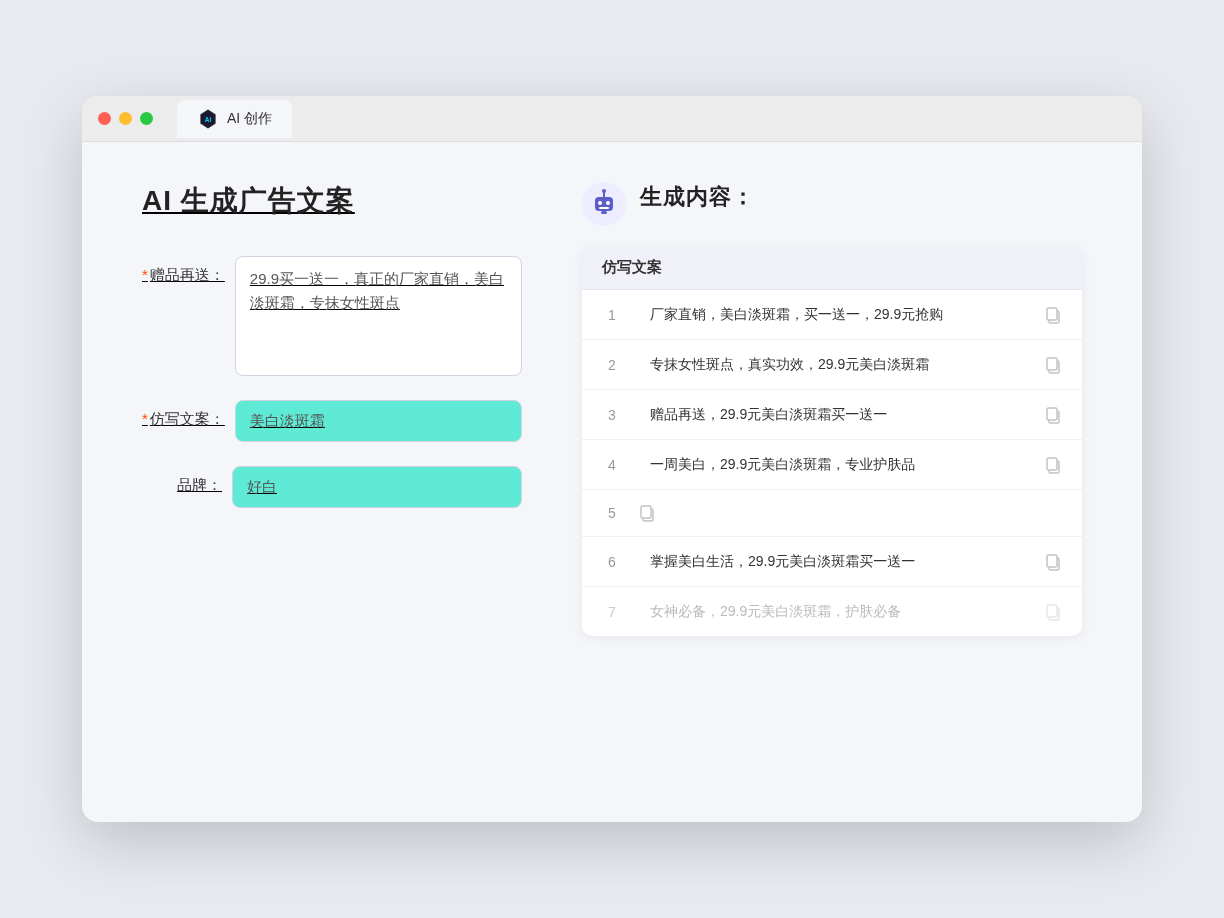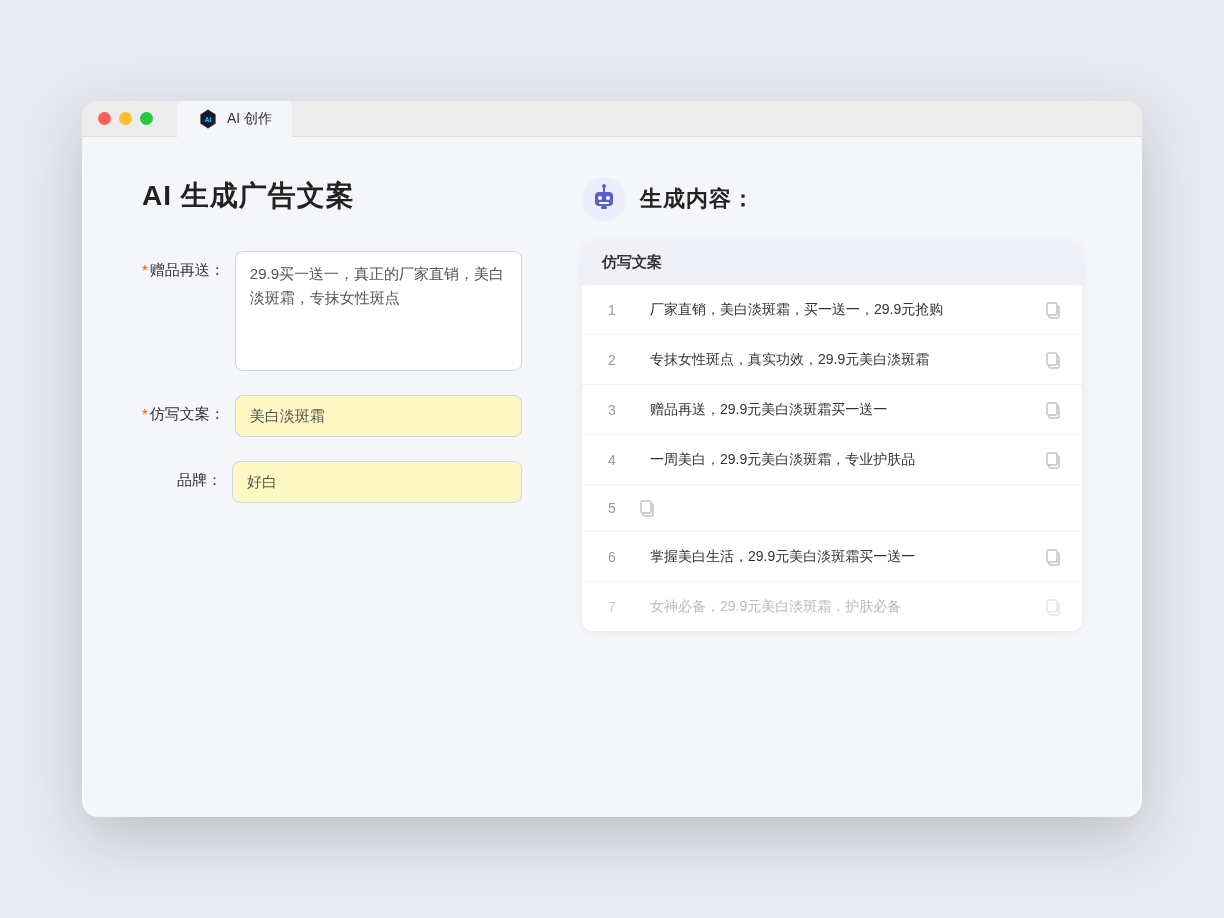--- a/index.html
+++ b/index.html
@@ -15,21 +15,21 @@
     .browser-window {
       width: 1060px;
       background: #f5f6fa;
       border-radius: 16px;
       box-shadow: 0 20px 60px rgba(0,0,0,0.18);
       overflow: hidden;
     }
 
     .browser-titlebar {
       background: #ececec;
-      height: 36px;
+      height: 46px;
       display: flex;
       align-items: center;
       padding: 0 16px;
       gap: 14px;
       border-bottom: 1px solid #ddd;
     }
 
     .traffic-lights {
       display: flex;
       gap: 8px;
@@ -63,20 +63,21 @@
     .browser-content {
       padding: 40px 60px;
       display: flex;
       gap: 60px;
       min-height: 680px;
     }
 
     
     .left-panel {
       flex: 0 0 380px;
+      text-decoration: underline;
     }
 
     .page-title {
       font-size: 28px;
       font-weight: 700;
       color: #222;
       margin-bottom: 36px;
       letter-spacing: 1px;
     }
 
@@ -116,21 +117,21 @@
       height: 120px;
     }
 
     .form-input {
       flex: 1;
       border: 1px solid #d0d4e0;
       border-radius: 8px;
       padding: 10px 14px;
       font-size: 15px;
       color: #555;
-      background: #fef9c3;
+      background: #5eead4;
       outline: none;
       font-family: inherit;
       height: 42px;
     }
 
     .generate-btn {
       margin-top: 40px;
       background: linear-gradient(135deg, #ff8c00, #ff6600);
       color: #fff;
       border: none;
@@ -142,21 +143,21 @@
       letter-spacing: 2px;
     }
 
     
     .right-panel {
       flex: 1;
     }
 
     .result-header {
       display: flex;
-      align-items: center;
+      align-items: flex-start;
       gap: 14px;
       margin-bottom: 20px;
     }
 
     .robot-icon {
       width: 44px;
       height: 44px;
     }
 
     .result-title {

